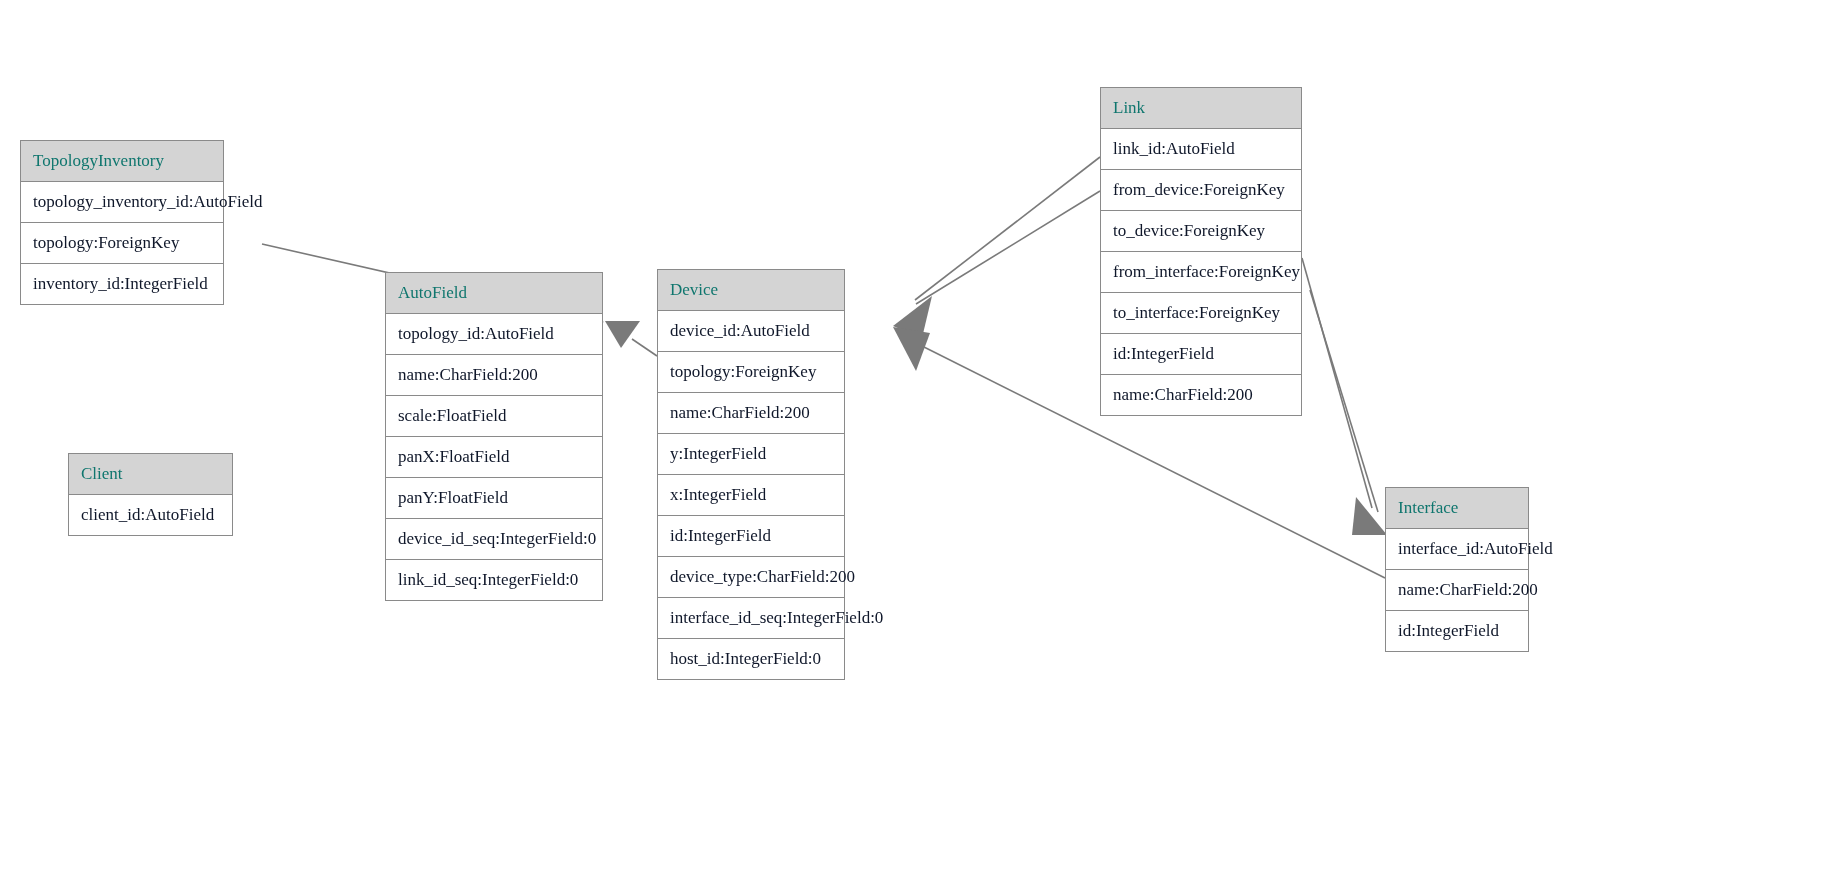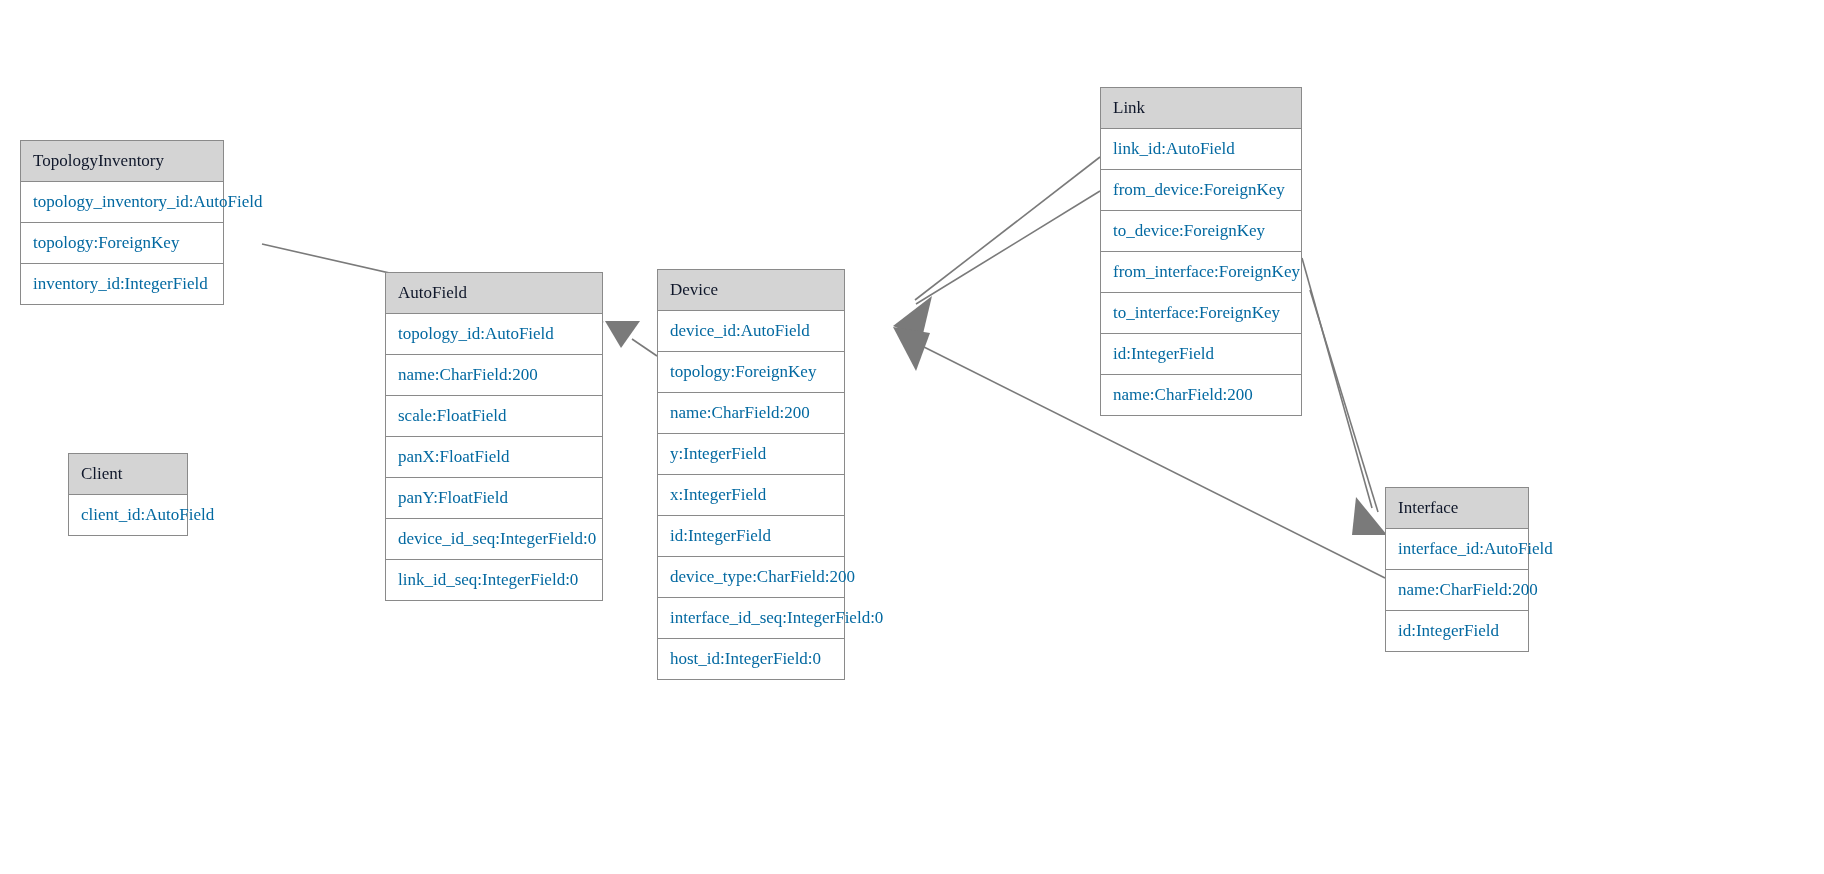--- a/index.html
+++ b/index.html
@@ -29,30 +29,30 @@
   .entity {
     position: absolute;
     border: 1px solid #8a8a8a;
     background: #ffffff;
     box-sizing: border-box;
     z-index: 2;
   }
   .entity-title {
     background: #d4d4d4;
     border-bottom: 1px solid #8a8a8a;
-    color: #0f172a;
+    color: #0f766e;
     font-size: 17px;
     line-height: 1;
     padding: 11px 28px 12px 12px;
     box-sizing: border-box;
     white-space: nowrap;
   }
   .entity-field {
     border-bottom: 1px solid #8a8a8a;
-    color: #0369a1;
+    color: #0f172a;
     font-size: 17px;
     line-height: 1;
     padding: 11px 12px 12px 12px;
     box-sizing: border-box;
     white-space: nowrap;
     background: #ffffff;
   }
   .entity-field:last-child {
     border-bottom: none;
   }
@@ -105,21 +105,21 @@
 
   </svg>
 
   <div id="entity-layer">
       <div class="entity" style="left: 20px; top: 140px; width: 204px;">
         <div class="entity-title">TopologyInventory</div>
         <div class="entity-field">topology_inventory_id:AutoField</div>
         <div class="entity-field">topology:ForeignKey</div>
         <div class="entity-field">inventory_id:IntegerField</div>
       </div>
-      <div class="entity" style="left: 68px; top: 453px; width: 120px;">
+      <div class="entity" style="left: 68px; top: 453px; width: 165px;">
         <div class="entity-title">Client</div>
         <div class="entity-field">client_id:AutoField</div>
       </div>
       <div class="entity" style="left: 385px; top: 272px; width: 218px;">
         <div class="entity-title">AutoField</div>
         <div class="entity-field">topology_id:AutoField</div>
         <div class="entity-field">name:CharField:200</div>
         <div class="entity-field">scale:FloatField</div>
         <div class="entity-field">panX:FloatField</div>
         <div class="entity-field">panY:FloatField</div>

